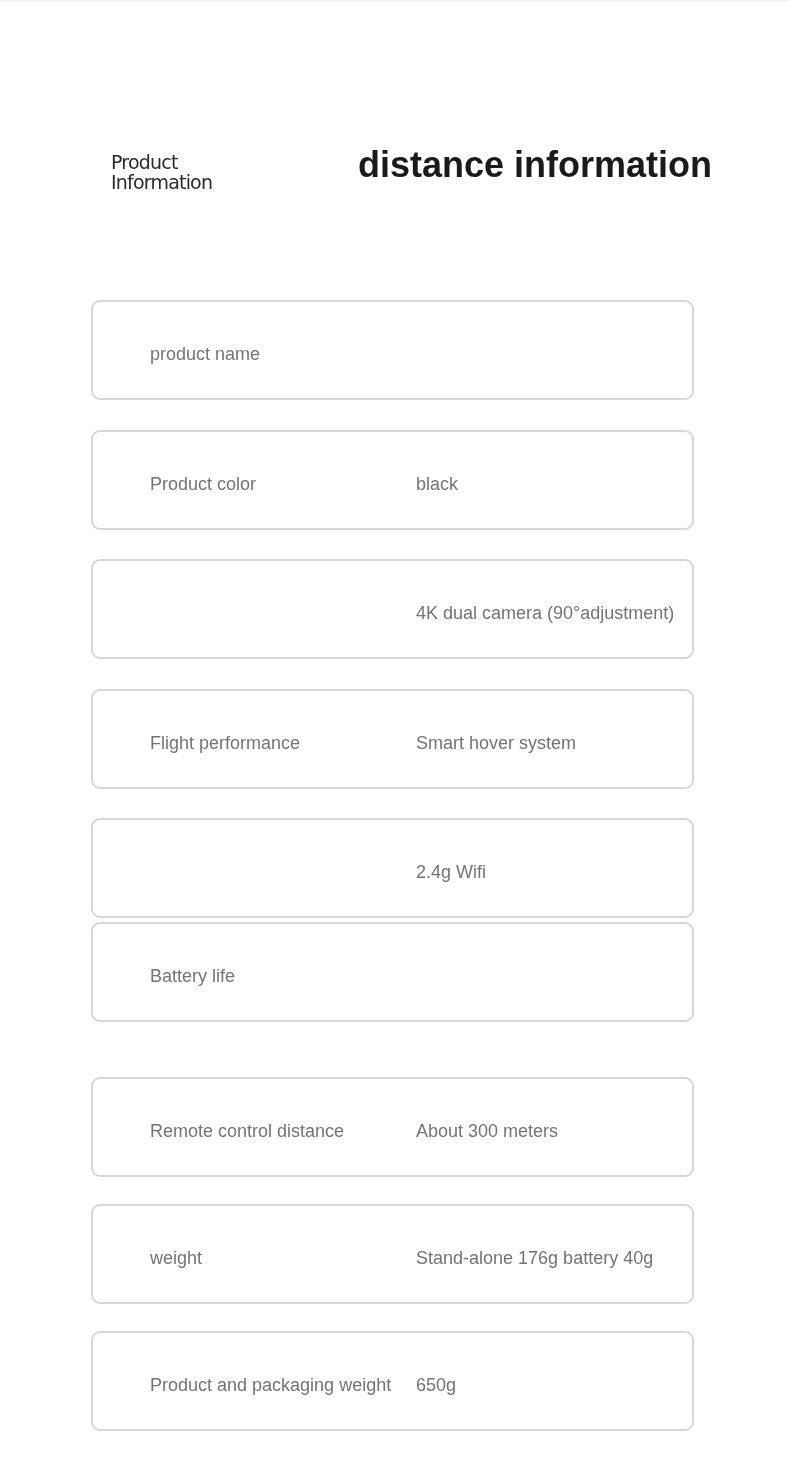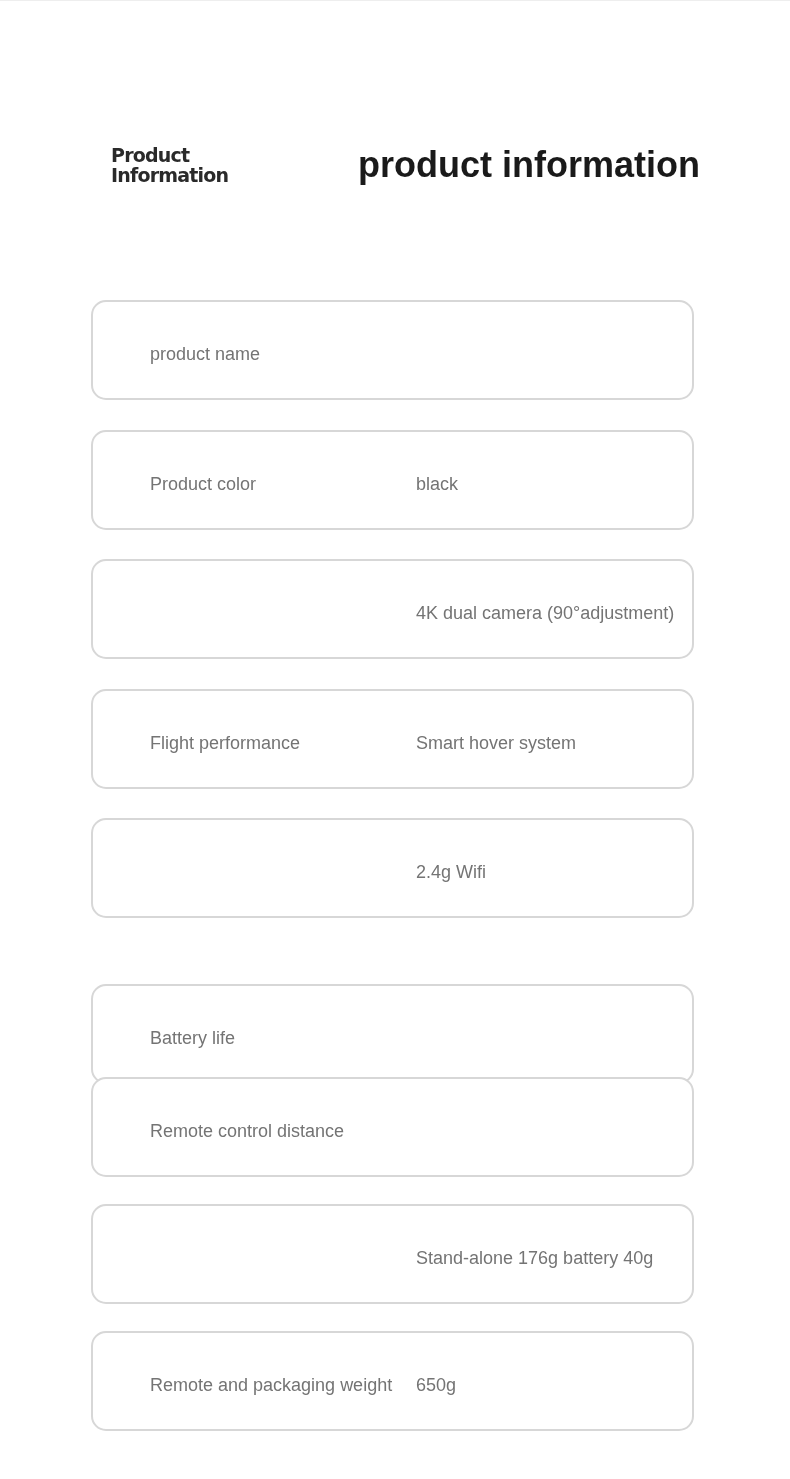--- a/index.html
+++ b/index.html
@@ -8,36 +8,36 @@
       background: #ffffff;
       position: relative;
       overflow: hidden;
       font-family: "Liberation Sans", sans-serif;
     }
     .top-rule {
       position: absolute; left: 0; top: 0; width: 790px; height: 1px;
       background: #eeeeee;
     }
     .header-small {
-      position: absolute; left: 111px; top: 145px;
+      position: absolute; left: 111px; top: 152px;
       font-family: "DejaVu Sans", sans-serif;
       font-size: 19px; line-height: 20px; color: #2a2a2a;
       letter-spacing: -0.8px;
-      font-weight: 700;
+      font-weight: 400;
     }
     .header-small span { display: block; }
     .header-title {
       position: absolute; left: 358px; top: 142px;
       font-size: 36px; font-weight: bold; color: #1a1a1a;
       line-height: 46px;
     }
     .card {
       position: absolute; left: 91px; width: 603px; height: 100px;
       border: 2px solid #d7d7d7;
-      border-radius: 15px;
+      border-radius: 9px;
       box-sizing: border-box;
       background: #ffffff;
     }
     .card .label {
       position: absolute; left: 57px; top: 0; height: 100%;
       display: flex; align-items: center;
       font-size: 18px; color: #747474;
       margin-top: 4px;
     }
     .card .value {
@@ -50,46 +50,48 @@
   </style>
 </head>
 <body>
 
 <div class="top-rule"></div>
 
 <div class="header-small">
   <span>Product</span>
   <span>Information</span>
 </div>
-<div class="header-title">product information</div>
+<div class="header-title">distance information</div>
 
 <div>
   <div class="card" style="top:300px">
     <div class="label">product name</div>
   </div>
   <div class="card" style="top:430px">
     <div class="label">Product color</div>
     <div class="value">black</div>
   </div>
   <div class="card" style="top:559px">
     <div class="value">4K dual camera (90°adjustment)</div>
   </div>
   <div class="card" style="top:689px">
     <div class="label">Flight performance</div>
     <div class="value">Smart hover system</div>
   </div>
   <div class="card" style="top:818px">
     <div class="value">2.4g Wifi</div>
   </div>
-  <div class="card" style="top:984px">
+  <div class="card" style="top:922px">
     <div class="label">Battery life</div>
   </div>
   <div class="card" style="top:1077px">
     <div class="label">Remote control distance</div>
+    <div class="value">About 300 meters</div>
   </div>
   <div class="card" style="top:1204px">
+    <div class="label">weight</div>
     <div class="value">Stand-alone 176g battery 40g</div>
   </div>
   <div class="card" style="top:1331px">
-    <div class="label">Remote and packaging weight</div>
+    <div class="label">Product and packaging weight</div>
     <div class="value">650g</div>
   </div>
 </div>
 
 </body></html>

